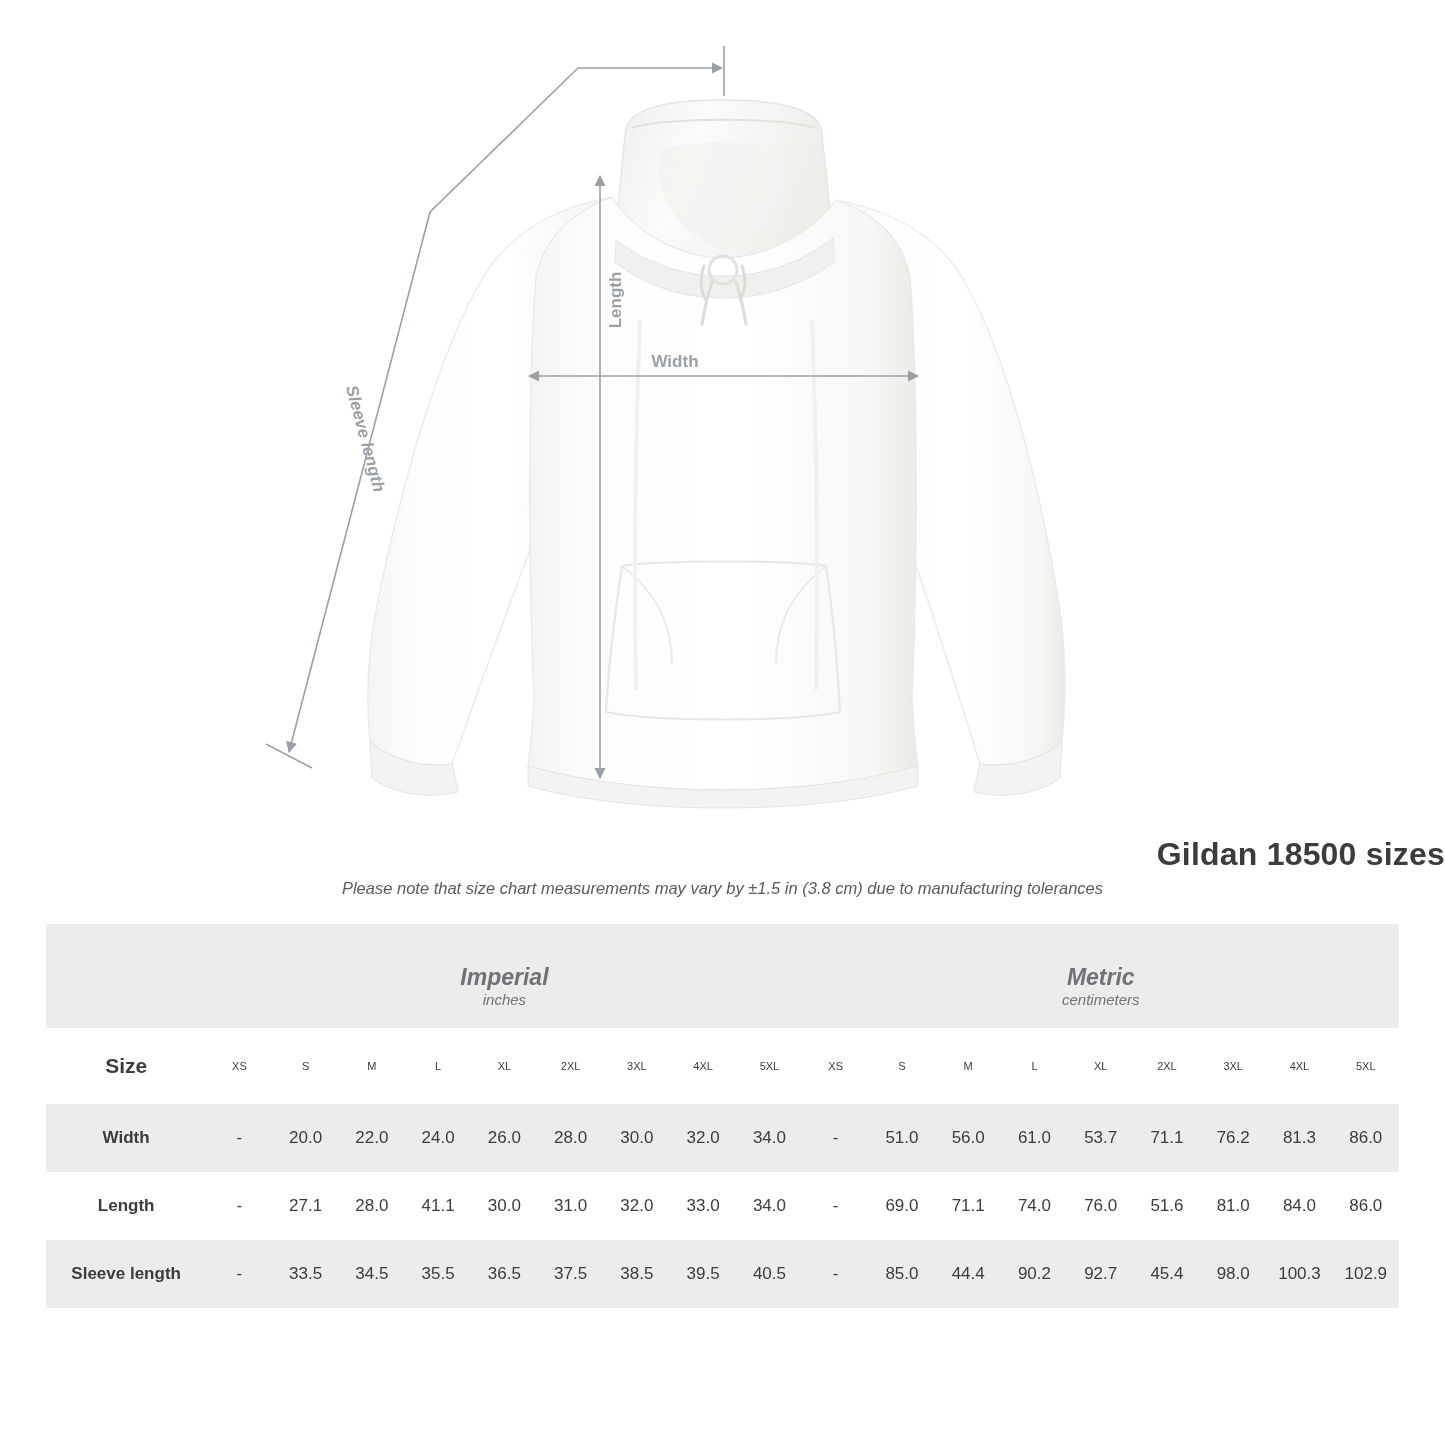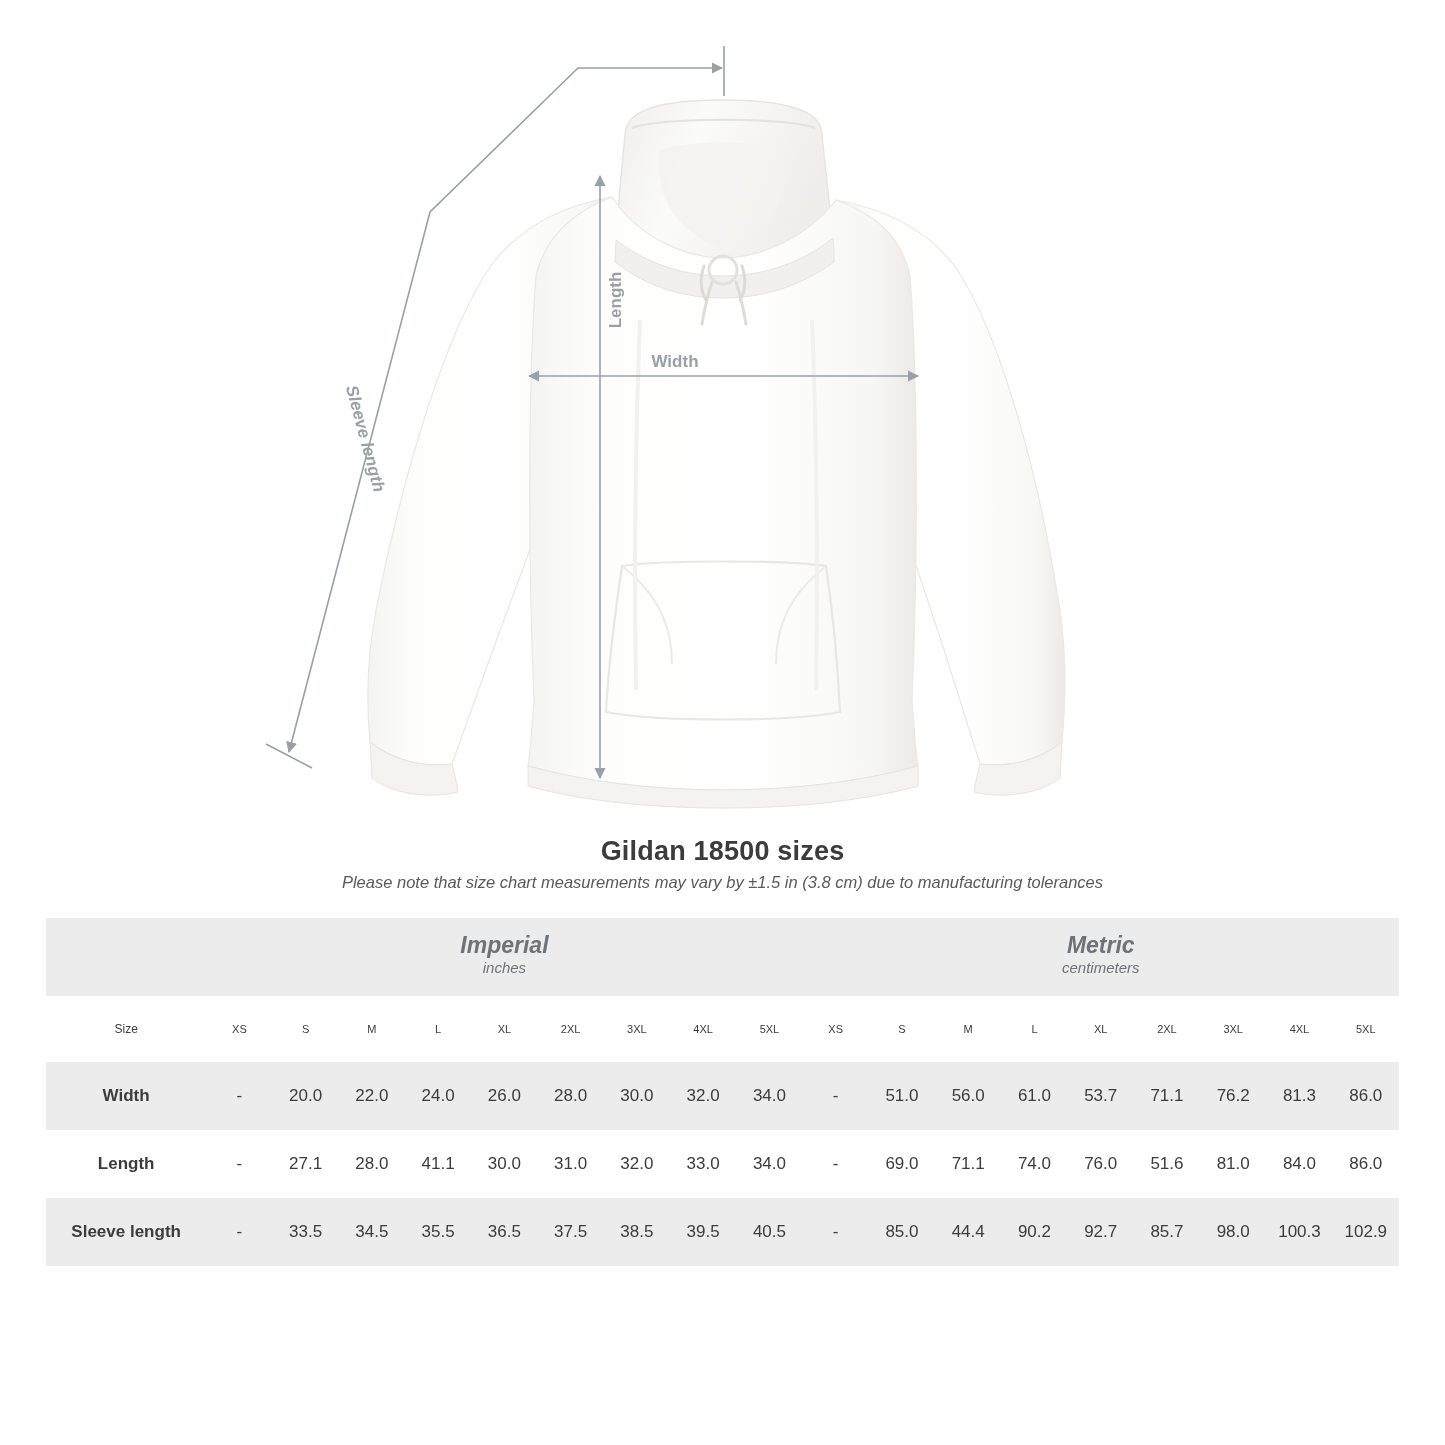--- a/index.html
+++ b/index.html
@@ -33,24 +33,25 @@
     top: 0;
     left: 0;
   }
 
   
   .title-block {
     text-align: center;
     margin-top: 6px;
   }
   .chart-title {
-    font-size: 27px;
+    font-size: 32px;
     font-weight: bold;
     color: #3c3c3c;
     letter-spacing: 0.2px;
+    text-align: right;
   }
   .chart-note {
     font-size: 16.5px;
     font-style: italic;
     color: #5a5a5a;
     margin-top: 6px;
   }
 
   
   .table-wrap {
@@ -63,21 +64,21 @@
   }
   table.size-table td,
   table.size-table th {
     text-align: center;
     vertical-align: middle;
     font-weight: normal;
   }
 
   .unit-row td {
     background: #ececec;
-    padding: 14px 0 20px 0;
+    padding: 40px 0 20px 0;
   }
   .unit-name {
     font-size: 23px;
     font-style: italic;
     font-weight: bold;
     color: #6f7276;
   }
   .unit-sub {
     font-size: 15px;
     font-style: italic;
@@ -88,22 +89,22 @@
   }
 
   .head-row td {
     background: #ffffff;
     font-size: 11px;
     font-weight: bold;
     color: #3c3c3c;
     padding: 26px 0;
   }
   .head-row td.rowlabel {
-    font-size: 12px;
-    font-weight: normal;
+    font-size: 21px;
+    font-weight: bold;
   }
 
   .data-row td {
     font-size: 17px;
     color: #3c3c3c;
     padding: 24px 0;
   }
   .data-row td.rowlabel {
     font-weight: bold;
     font-size: 17px;
@@ -342,21 +343,21 @@
         <td>36.5</td>
         <td>37.5</td>
         <td>38.5</td>
         <td>39.5</td>
         <td>40.5</td>
         <td>-</td>
         <td>85.0</td>
         <td>44.4</td>
         <td>90.2</td>
         <td>92.7</td>
-        <td>85.7</td>
+        <td>45.4</td>
         <td>98.0</td>
         <td>100.3</td>
         <td>102.9</td>
       </tr>
     </tbody>
       </table>
   </div>
 
 </div>
 

